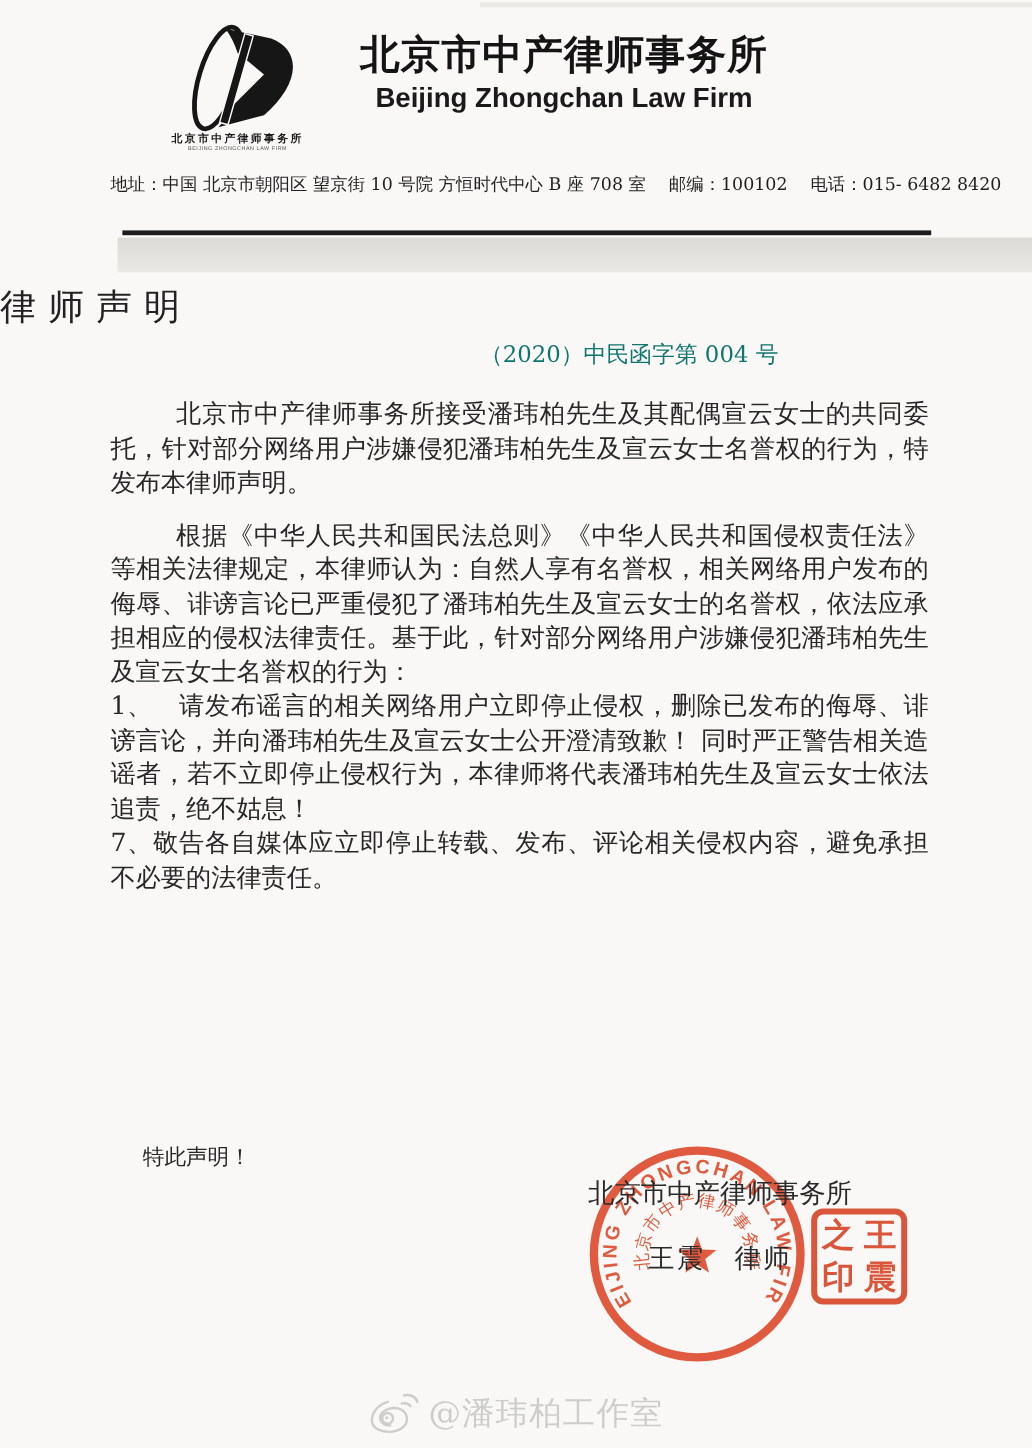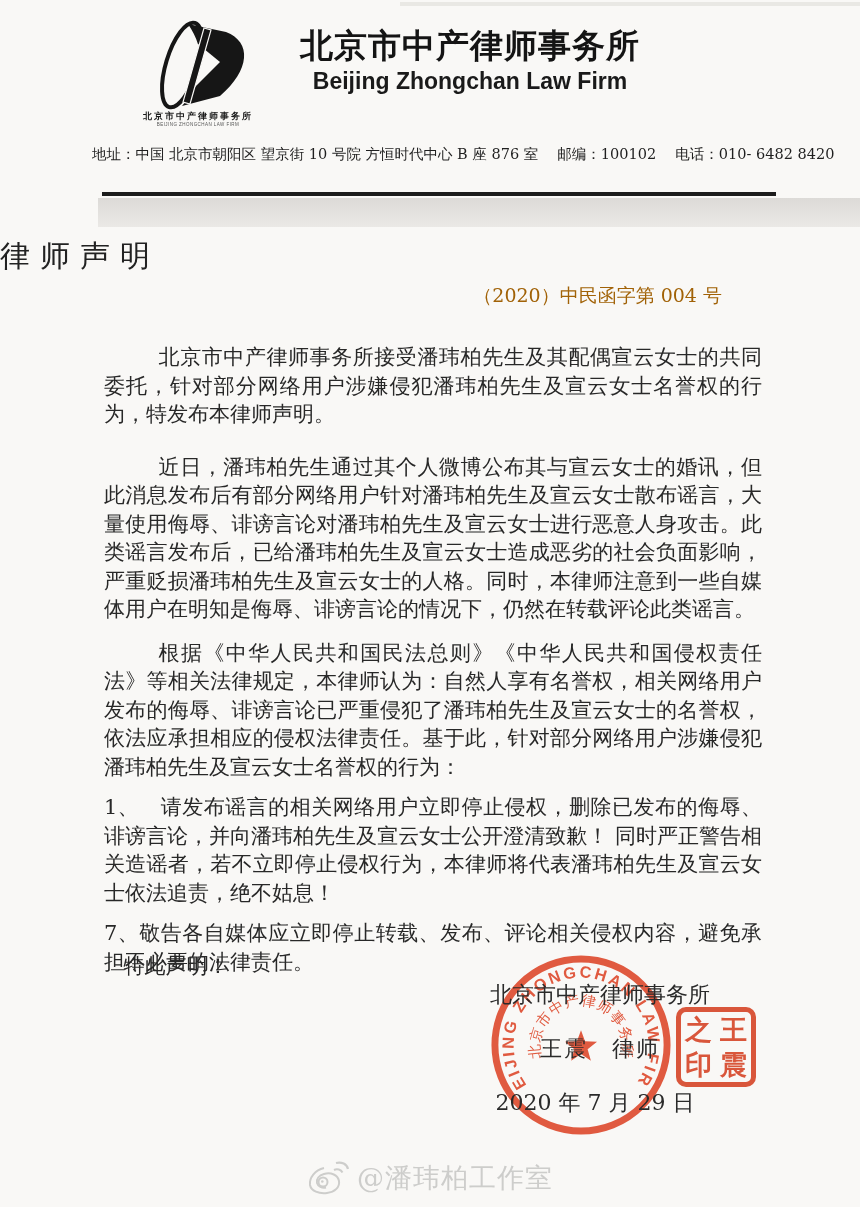--- a/index.html
+++ b/index.html
@@ -64,34 +64,34 @@
   .head-shadow-band{
     position:absolute;left:98px;top:198px;right:0;height:29px;
     background:linear-gradient(#dcdad7,#ebe9e6);
   }
   
   .doc-title{
     position:absolute;left:0;top:236px;width:860px;
     font-size:30px;letter-spacing:10px;color:#222;font-weight:500;
   }
   .doc-ref{
-    position:absolute;left:400px;top:283px;width:322px;text-align:right;
-    font-size:19px;color:#a16207;white-space:nowrap;
+    position:absolute;left:400px;top:283px;width:322px;text-align:left;
+    font-size:19px;color:#0f766e;white-space:nowrap;
   }
   .doc-body{
     position:absolute;left:92px;top:331px;width:682px;
     font-size:21px;line-height:28.5px;text-align:justify;color:#282828;
   }
-  .doc-body p{margin:12px;}
+  .doc-body p{margin:0;}
   .para{text-indent:2.6em;}
   .para.p2{margin-top:24px;}
   .para.p3{margin-top:15px;}
   .item{text-indent:0;}
   .closing{
-    position:absolute;left:92px;top:952px;font-size:21px;color:#282828;
+    position:absolute;left:92px;top:952px;font-size:18px;color:#282828;
     text-indent:1.5em;
   }
   
   .sig-firm,.sig-lawyer,.sig-date{
     position:absolute;font-size:22px;color:#2a2a2a;text-align:center;
     white-space:nowrap;z-index:3;
   }
   .sig-firm{left:480px;top:980px;width:240px;}
   .sig-lawyer{left:480px;top:1034px;width:240px;letter-spacing:2px;}
   .sig-date{left:465px;top:1088px;width:260px;}
@@ -140,32 +140,31 @@
       <div class="logo-cap-en">BEIJING ZHONGCHAN LAW FIRM</div>
     </div>
   </div>
 
   <div class="firm-heading">
     <div class="firm-name-cn">北京市中产律师事务所</div>
     <div class="firm-name-en">Beijing Zhongchan Law Firm</div>
   </div>
 
   <div class="address-block">
-    <div class="address-cn">地址：中国 北京市朝阳区 望京街 10 号院 方恒时代中心 B 座 876 室　 邮编：100102　 电话：010- 6482 8420</div>
+    <div class="address-cn">地址：中国 北京市朝阳区 望京街 10 号院 方恒时代中心 B 座 708 室　 邮编：100102　 电话：015- 6482 8420</div>
   </div>
 
   <div class="head-rule"></div>
   <div class="head-shadow-band"></div>
 
   <div class="doc-title">律师声明</div>
   <div class="doc-ref">（2020）中民函字第 004 号</div>
 
   <div class="doc-body">
     <p class="para p1">北京市中产律师事务所接受潘玮柏先生及其配偶宣云女士的共同委托，针对部分网络用户涉嫌侵犯潘玮柏先生及宣云女士名誉权的行为，特发布本律师声明。</p>
-    <p class="para p2">近日，潘玮柏先生通过其个人微博公布其与宣云女士的婚讯，但此消息发布后有部分网络用户针对潘玮柏先生及宣云女士散布谣言，大量使用侮辱、诽谤言论对潘玮柏先生及宣云女士进行恶意人身攻击。此类谣言发布后，已给潘玮柏先生及宣云女士造成恶劣的社会负面影响，严重贬损潘玮柏先生及宣云女士的人格。同时，本律师注意到一些自媒体用户在明知是侮辱、诽谤言论的情况下，仍然在转载评论此类谣言。</p>
     <p class="para p3">根据《中华人民共和国民法总则》《中华人民共和国侵权责任法》等相关法律规定，本律师认为：自然人享有名誉权，相关网络用户发布的侮辱、诽谤言论已严重侵犯了潘玮柏先生及宣云女士的名誉权，依法应承担相应的侵权法律责任。基于此，针对部分网络用户涉嫌侵犯潘玮柏先生及宣云女士名誉权的行为：</p>
     <p class="item">1、　请发布谣言的相关网络用户立即停止侵权，删除已发布的侮辱、诽谤言论，并向潘玮柏先生及宣云女士公开澄清致歉！ 同时严正警告相关造谣者，若不立即停止侵权行为，本律师将代表潘玮柏先生及宣云女士依法追责，绝不姑息！</p>
     <p class="item">7、敬告各自媒体应立即停止转载、发布、评论相关侵权内容，避免承担不必要的法律责任。</p>
   </div>
 
   <div class="closing">特此声明！</div>
 
   <svg class="round-seal" viewBox="0 0 190 190">
     <circle cx="95" cy="95" r="87" fill="none" stroke="#dd4527" stroke-width="7"></circle>
     <defs>
@@ -183,21 +182,20 @@
 
   <div class="square-seal">
     <span>之</span>
     <span>王</span>
     <span>印</span>
     <span>震</span>
   </div>
 
   <div class="sig-firm">北京市中产律师事务所</div>
   <div class="sig-lawyer">王震　律师</div>
-  <div class="sig-date">2020 年 7 月 29 日</div>
 
   <div class="watermark">
     <svg width="42" height="36" viewBox="0 0 42 36">
       <g fill="none" stroke="#cdcdcb" stroke-width="2">
         <path d="M17 8 C8 10 2 18 3 25 C4 31 12 34 20 33 C28 32 33 27 32 21 C31 15 24 12 17 14 C12 15.5 9 19 10 23 C11 26.5 15 28.5 19 27.5"></path>
         <circle cx="16" cy="22" r="4.5"></circle>
         <circle cx="15.3" cy="21.5" r="1.3" fill="#cdcdcb" stroke="none"></circle>
         <path d="M27 10 C30 8.5 34 9.5 35.5 12.5"></path>
         <path d="M29 3 C34.5 1.5 40 4 41 9" stroke-width="2.2"></path>
       </g>

